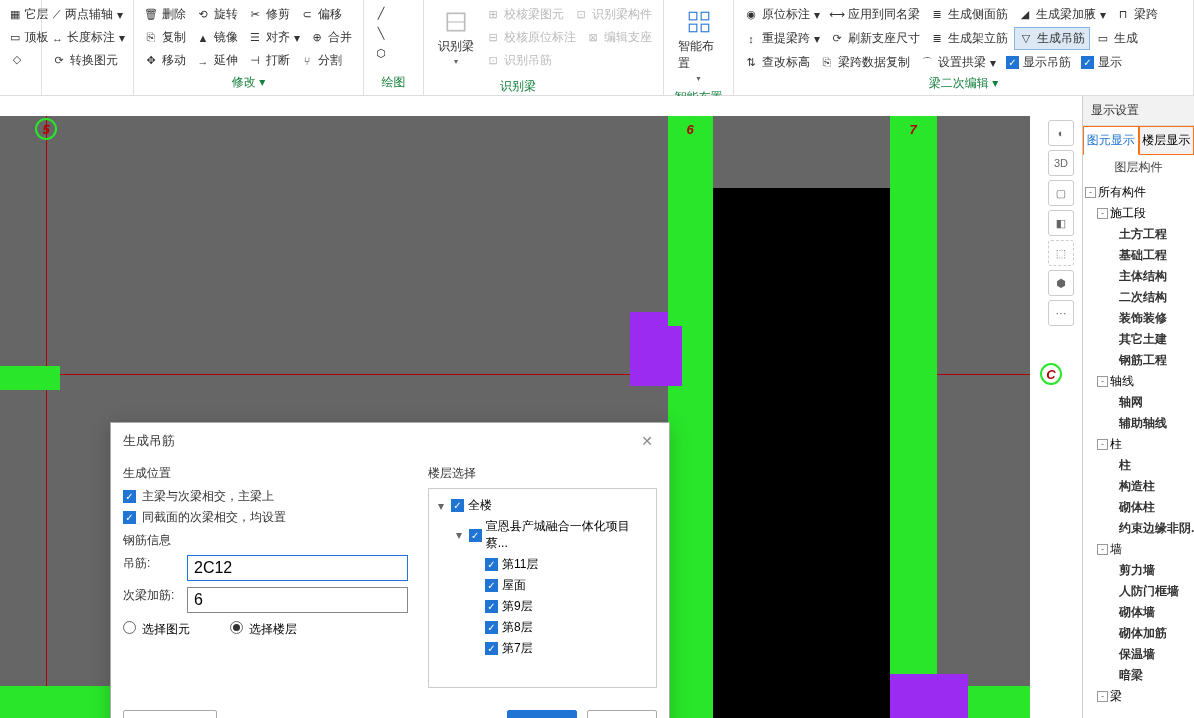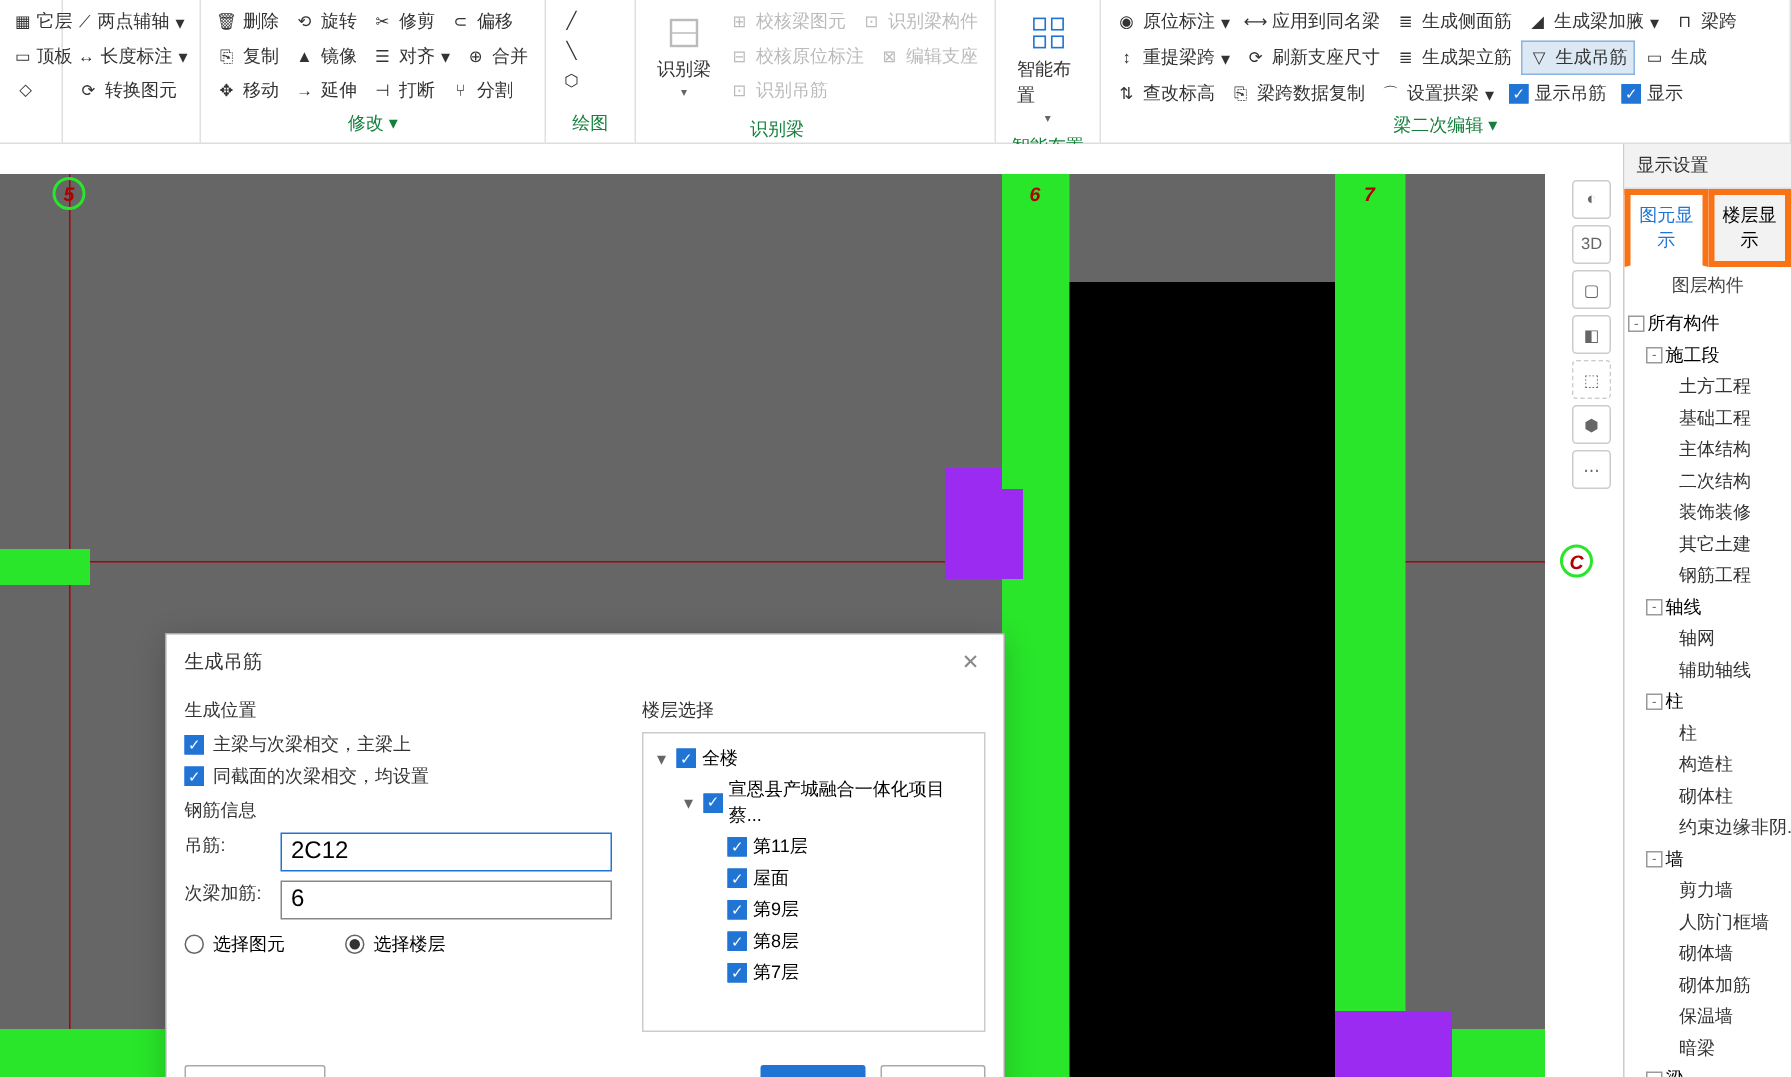--- a/index.html
+++ b/index.html
@@ -41,41 +41,41 @@
 .dlg-body { padding: 0 12px 12px; display: flex; gap: 20px; }
 .dlg-left { flex: 1; }
 .dlg-right { flex: 1; }
 .sect-label { font-size: 12px; color: #333; margin: 6px 0; }
 .chkrow { display: flex; align-items: center; gap: 6px; font-size: 12px; color: #333; margin: 4px 0; }
 .inrow { display: flex; align-items: flex-start; gap: 8px; margin: 6px 0; }
 .inrow label { font-size: 12px; color: #333; width: 56px; }
 .inrow input[type=text] { flex: 1; border: 1px solid #888; padding: 4px 6px; font-size: 16px; height: 26px; }
 .inrow input.focus { border-color: #2074d4; }
 .radiorow { display: flex; gap: 40px; margin: 8px 0; font-size: 12px; }
-.radiorow label { display: flex; align-items: center; gap: 6px; }
+.radiorow label { display: flex; gap: 6px; }
 .radio { width: 13px; height: 13px; border: 1px solid #666; border-radius: 50%; display: inline-flex; align-items: center; justify-content: center; }
 .radio.on::after { content: ""; width: 7px; height: 7px; background: #333; border-radius: 50%; }
 .tree { border: 1px solid #ccc; padding: 6px; font-size: 12px; height: 200px; overflow: auto; }
 .tree-node { display: flex; align-items: center; gap: 4px; padding: 2px 0; }
 .tree-node .tw { width: 12px; text-align: center; color: #666; cursor: pointer; }
 .dlg-footer { display: flex; justify-content: space-between; padding: 10px 12px; border-top: none; }
 .btn { padding: 6px 22px; font-size: 12px; border: 1px solid #aaa; background: #fff; cursor: pointer; border-radius: 2px; }
 .btn.primary { background: #2074d4; color: #fff; border-color: #2074d4; }
 .footer-right { display: flex; gap: 10px; }
 
 .sidepanel { width: 112px; border-left: 1px solid #ccc; background: #fff; display: flex; flex-direction: column; font-size: 12px; }
 .sp-head { padding: 6px 8px; background: #f2f2f2; border-bottom: 1px solid #ddd; color: #333; }
 .sp-tabs { display: flex; }
-.sp-tab { flex: 1; text-align: center; padding: 5px 2px; border: 4px solid #f97316; background: #f2f2f2; cursor: pointer; font-size: 12px; }
+.sp-tab { flex: 1; text-align: center; padding: 5px 2px; border: 1px solid #f97316; background: #f2f2f2; cursor: pointer; font-size: 12px; }
 .sp-tab.active { background: #fff; border-bottom: 1px solid #fff; color: #2074d4; }
 .sp-sub { text-align: center; padding: 4px; color: #444; }
 .tree2 { flex: 1; overflow: auto; padding: 2px 0; }
 .t2-node { display: flex; align-items: center; gap: 2px; padding: 2px 4px; white-space: nowrap; }
 .t2-node .expander { width: 11px; height: 11px; border: 1px solid #999; display: inline-flex; align-items: center; justify-content: center; font-size: 9px; line-height: 1; color: #666; }
-.t2-node.leaf { padding-left: 36px; color: #333; }
+.t2-node.leaf { padding-left: 36px; color: #333; font-weight: bold; }
 .t2-node.lvl1 { padding-left: 2px; }
 .t2-node.lvl2 { padding-left: 14px; }
 
 svg.sico { width: 14px; height: 14px; }
 </style>
 </head>
 <body>
 
 <div class="ribbon">
   <div class="ribbon-group" style="width:42px;">

